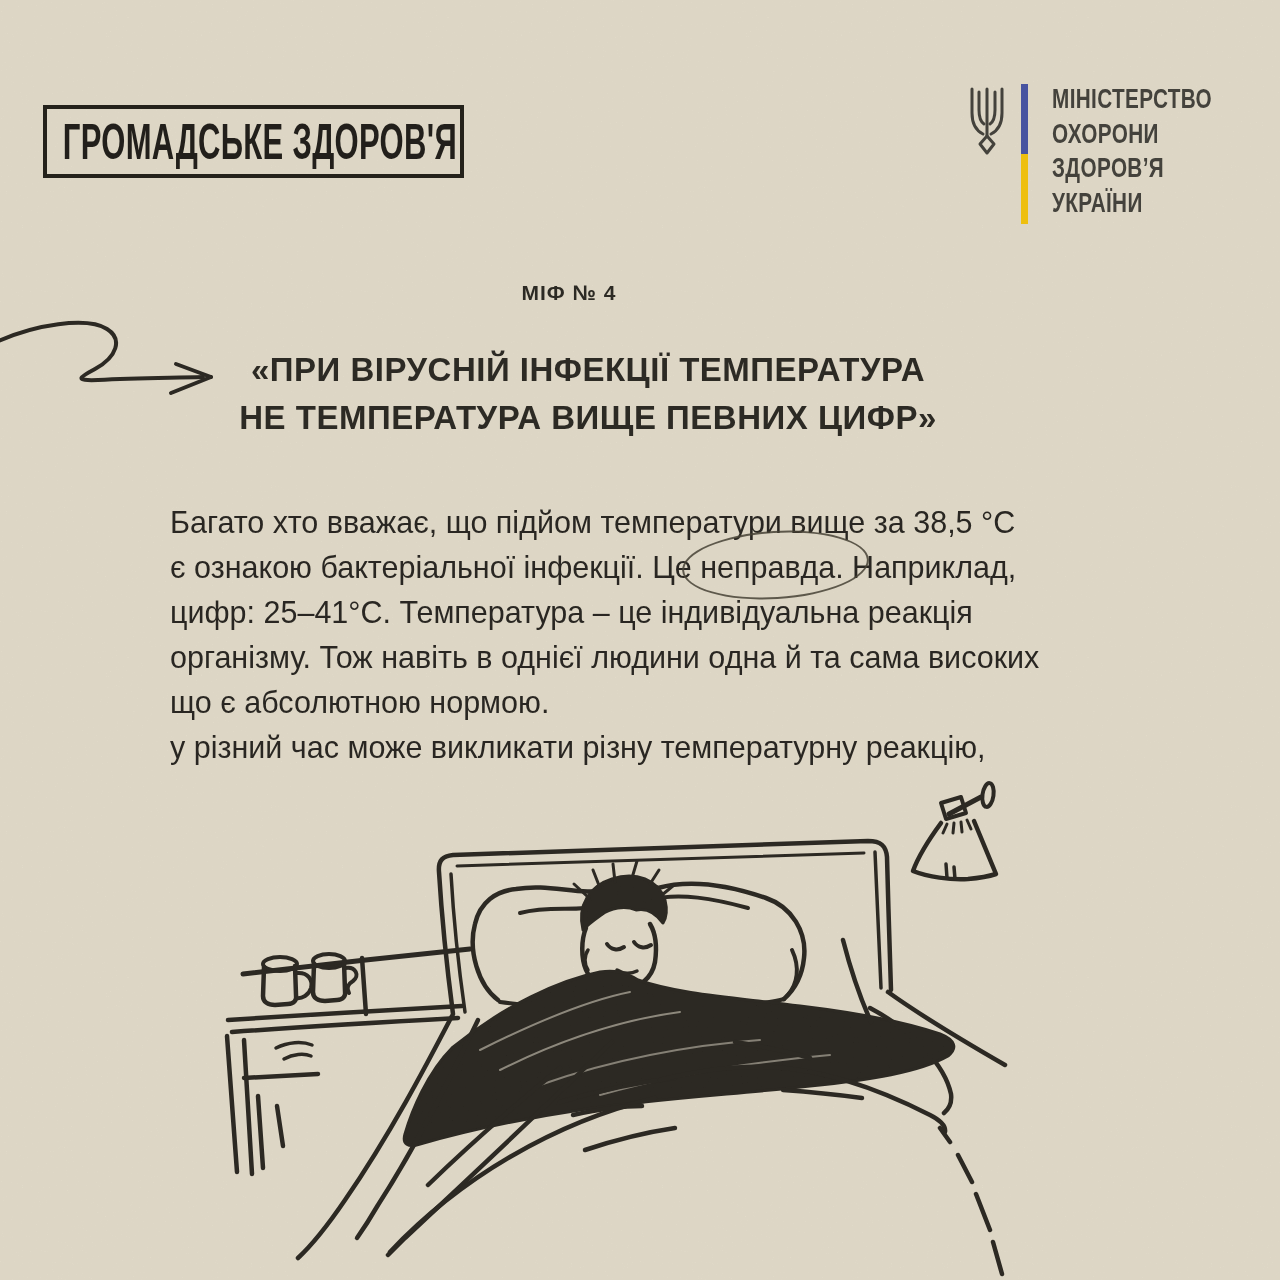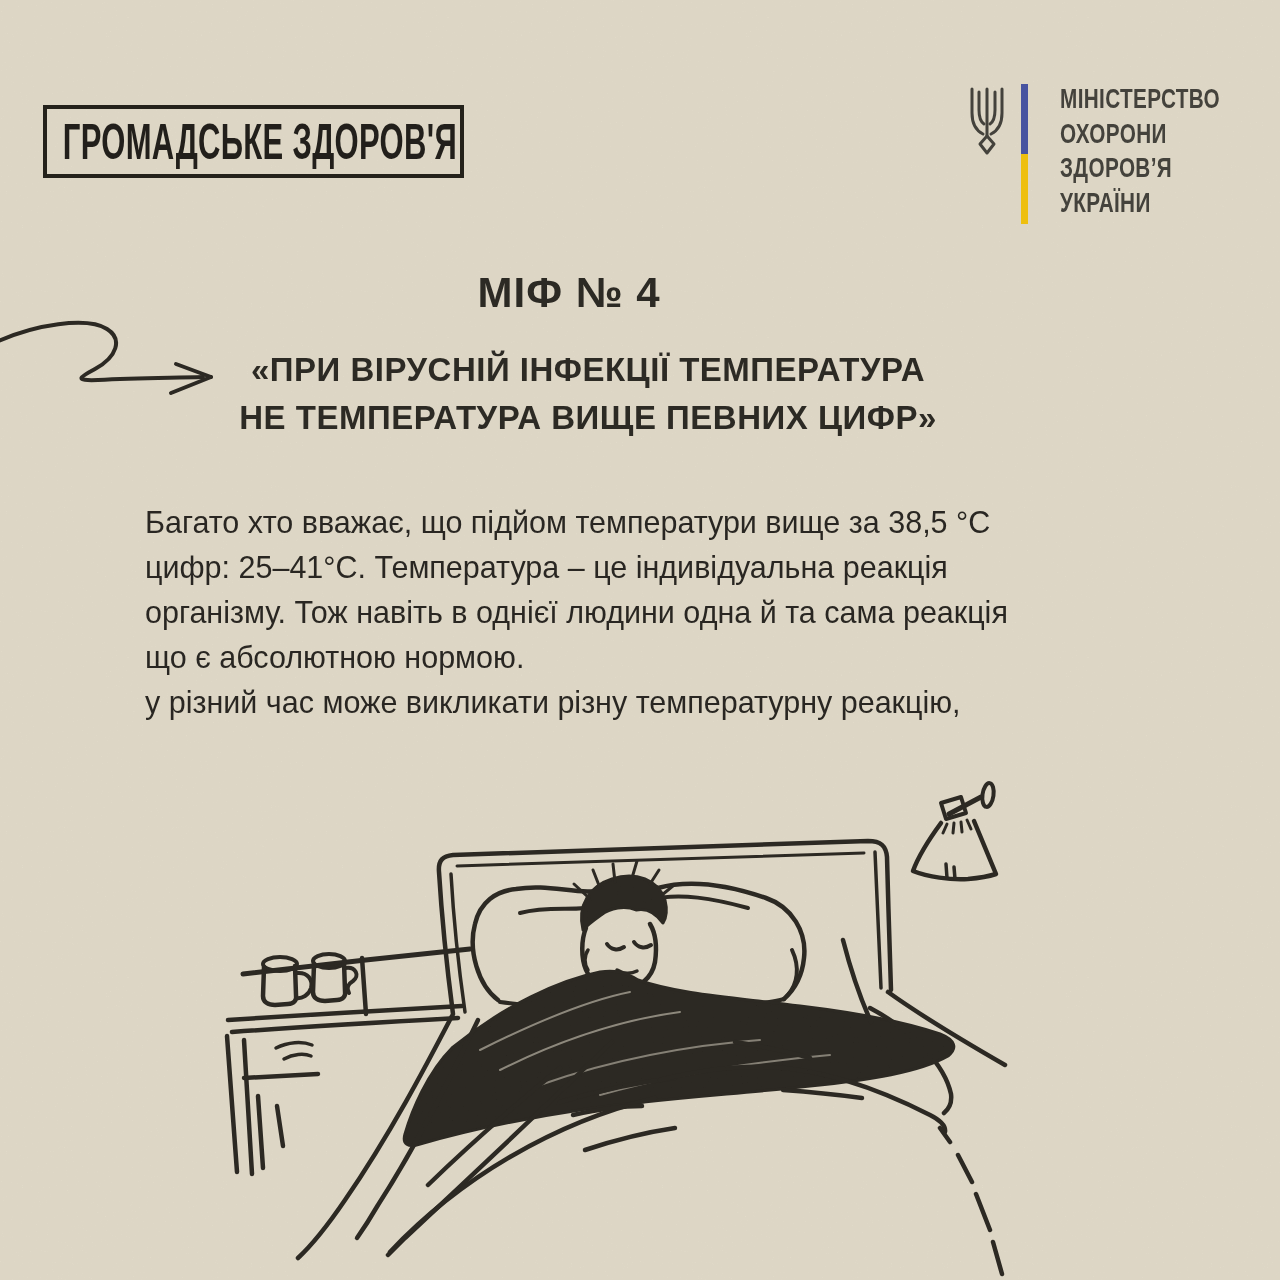--- a/index.html
+++ b/index.html
@@ -28,46 +28,46 @@
   }
   .ministry{
     position:absolute;left:966px;top:82px;
     display:flex;align-items:flex-start;
   }
   .ministry .trident{margin-top:4px;}
   .ministry .bar{
     width:7px;height:140px;margin-left:13px;margin-top:2px;
     background:linear-gradient(to bottom,#3f4da6 0 50%,#fdc800 50% 100%);
   }
-  .ministry .mlines{margin-left:32px;}
+  .ministry .mlines{margin-left:24px;}
   .ministry .mlines div{
     font-weight:bold;font-size:28px;line-height:34.5px;
     color:#3b3a34;white-space:nowrap;
     transform:scaleX(0.74);transform-origin:0 50%;
     letter-spacing:0.5px;
   }
   
   .myth-label{
     position:absolute;left:0;top:276px;width:1138px;
     text-align:center;
-    font-weight:bold;font-size:42px;line-height:34px;
+    font-weight:bold;font-size:21px;line-height:34px;
     letter-spacing:1px;color:#201e19;
   }
   .quote{
     position:absolute;left:0;top:346px;width:1176px;
     text-align:center;
     font-weight:bold;font-size:33px;line-height:48px;
     letter-spacing:0.5px;color:#201e19;
   }
   
   .bodytext{
     position:absolute;left:145px;top:500px;width:1000px;
     font-size:30.5px;line-height:45px;color:#1c1a16;
   }
-  .bodytext .line{white-space:nowrap;}
+  .bodytext .line{white-space:nowrap;margin-left:25px;}
   .circled{position:relative;display:inline-block;}
   .circled .ring{
     position:absolute;left:-18px;right:-26px;top:-14px;bottom:-9px;
     border:2.5px solid rgba(62,57,45,0.85);
     border-radius:50%;
     transform:rotate(-3.5deg);
     pointer-events:none;
   }
   
   .drawing{position:absolute;inset:0;pointer-events:none;}
@@ -101,22 +101,23 @@
   </div>
 
   <div class="myth-label">МІФ № 4</div>
   <div class="quote">
     <div>«ПРИ ВІРУСНІЙ ІНФЕКЦІЇ ТЕМПЕРАТУРА</div>
     <div>НЕ ТЕМПЕРАТУРА ВИЩЕ ПЕВНИХ ЦИФР»</div>
   </div>
 
   <div class="bodytext">
     <div class="line">Багато хто вважає, що підйом температури вище за 38,5 °С</div>
+    <div class="line"><span>є ознакою бактеріальної інфекції. Це </span><span class="circled"><span>неправда.</span><span class="ring"></span></span><span> Наприклад,</span></div>
     <div class="line">цифр: 25–41°С. Температура – це індивідуальна реакція</div>
-    <div class="line">організму. Тож навіть в однієї людини одна й та сама реакція</div>
+    <div class="line">організму. Тож навіть в однієї людини одна й та сама високих</div>
     <div class="line">що є абсолютною нормою.</div>
     <div class="line">у різний час може викликати різну температурну реакцію,</div>
   </div>
 
   <svg class="drawing" width="1280" height="1280" viewBox="0 0 1280 1280" fill="none" stroke="#201d18" stroke-width="4.5" stroke-linecap="round" stroke-linejoin="round">
 
     <g>
       <path d="M-10,345 C35,323 88,317 107,329 C123,339 117,357 95,369 C80,377 73,381 98,380 C135,378 165,378 203,377" stroke-width="4"></path>
       <path d="M176,364 L211,377" stroke-width="4"></path>
       <path d="M171,393 L211,377" stroke-width="4"></path>

